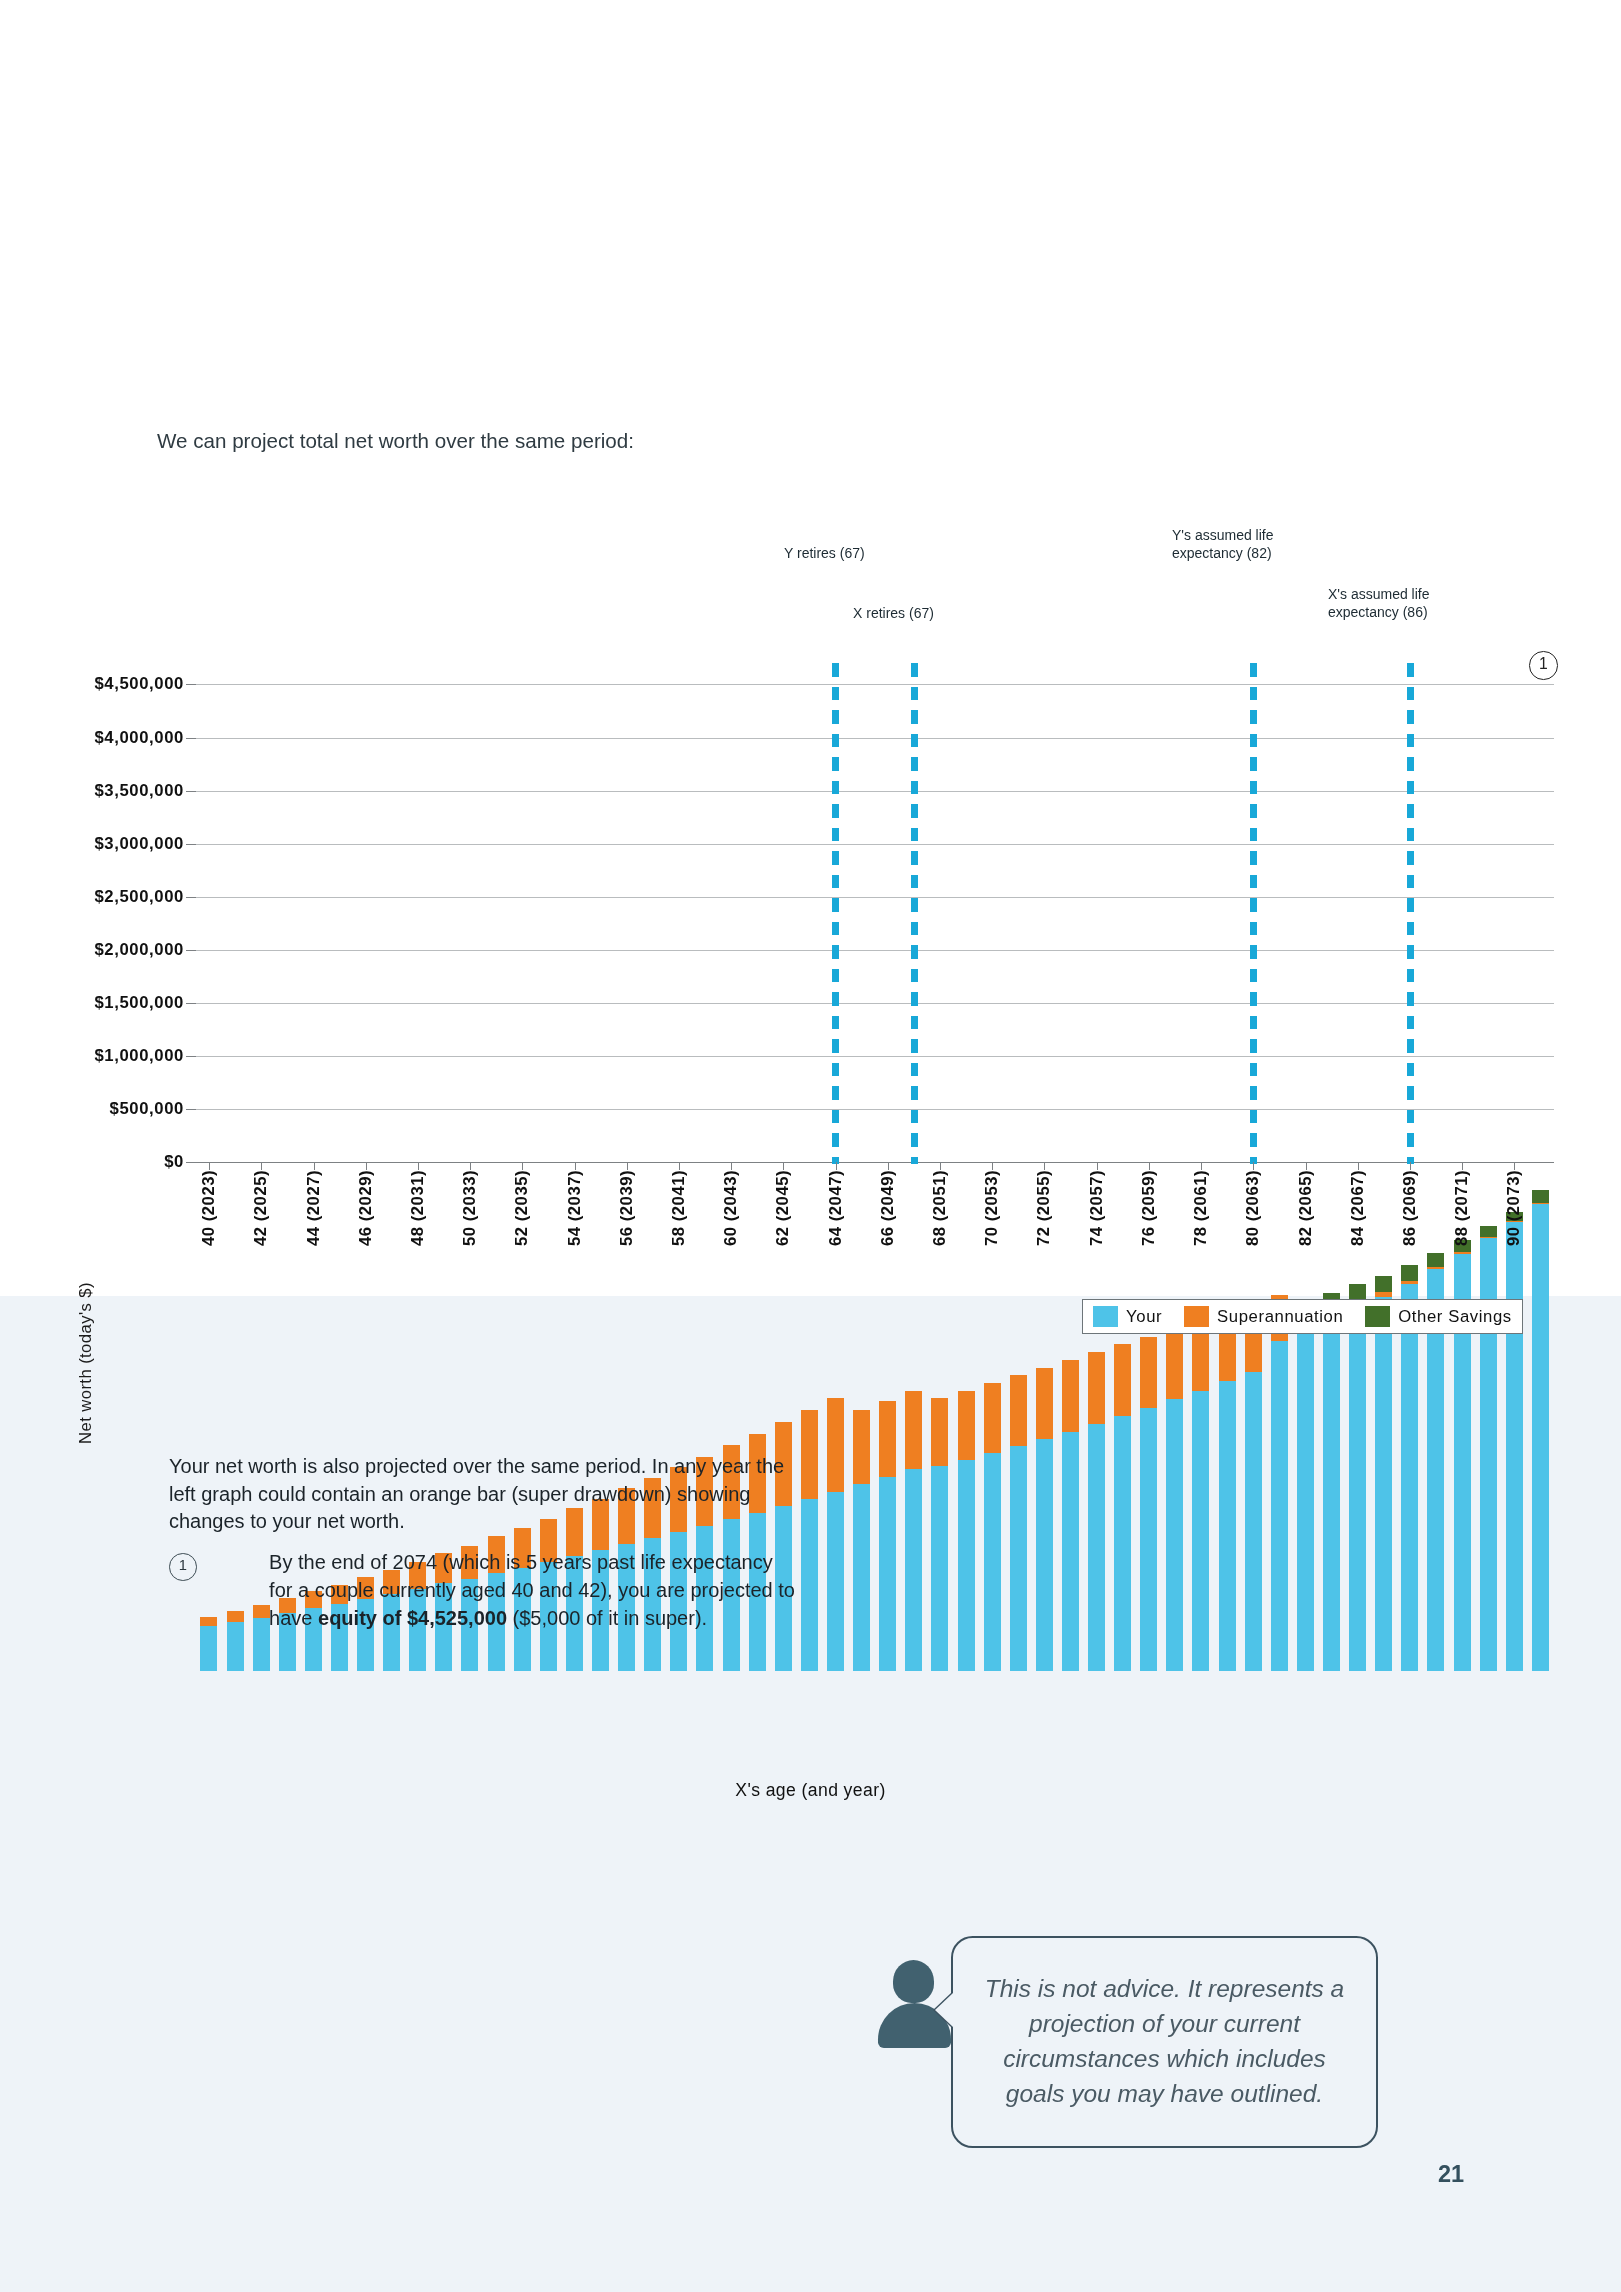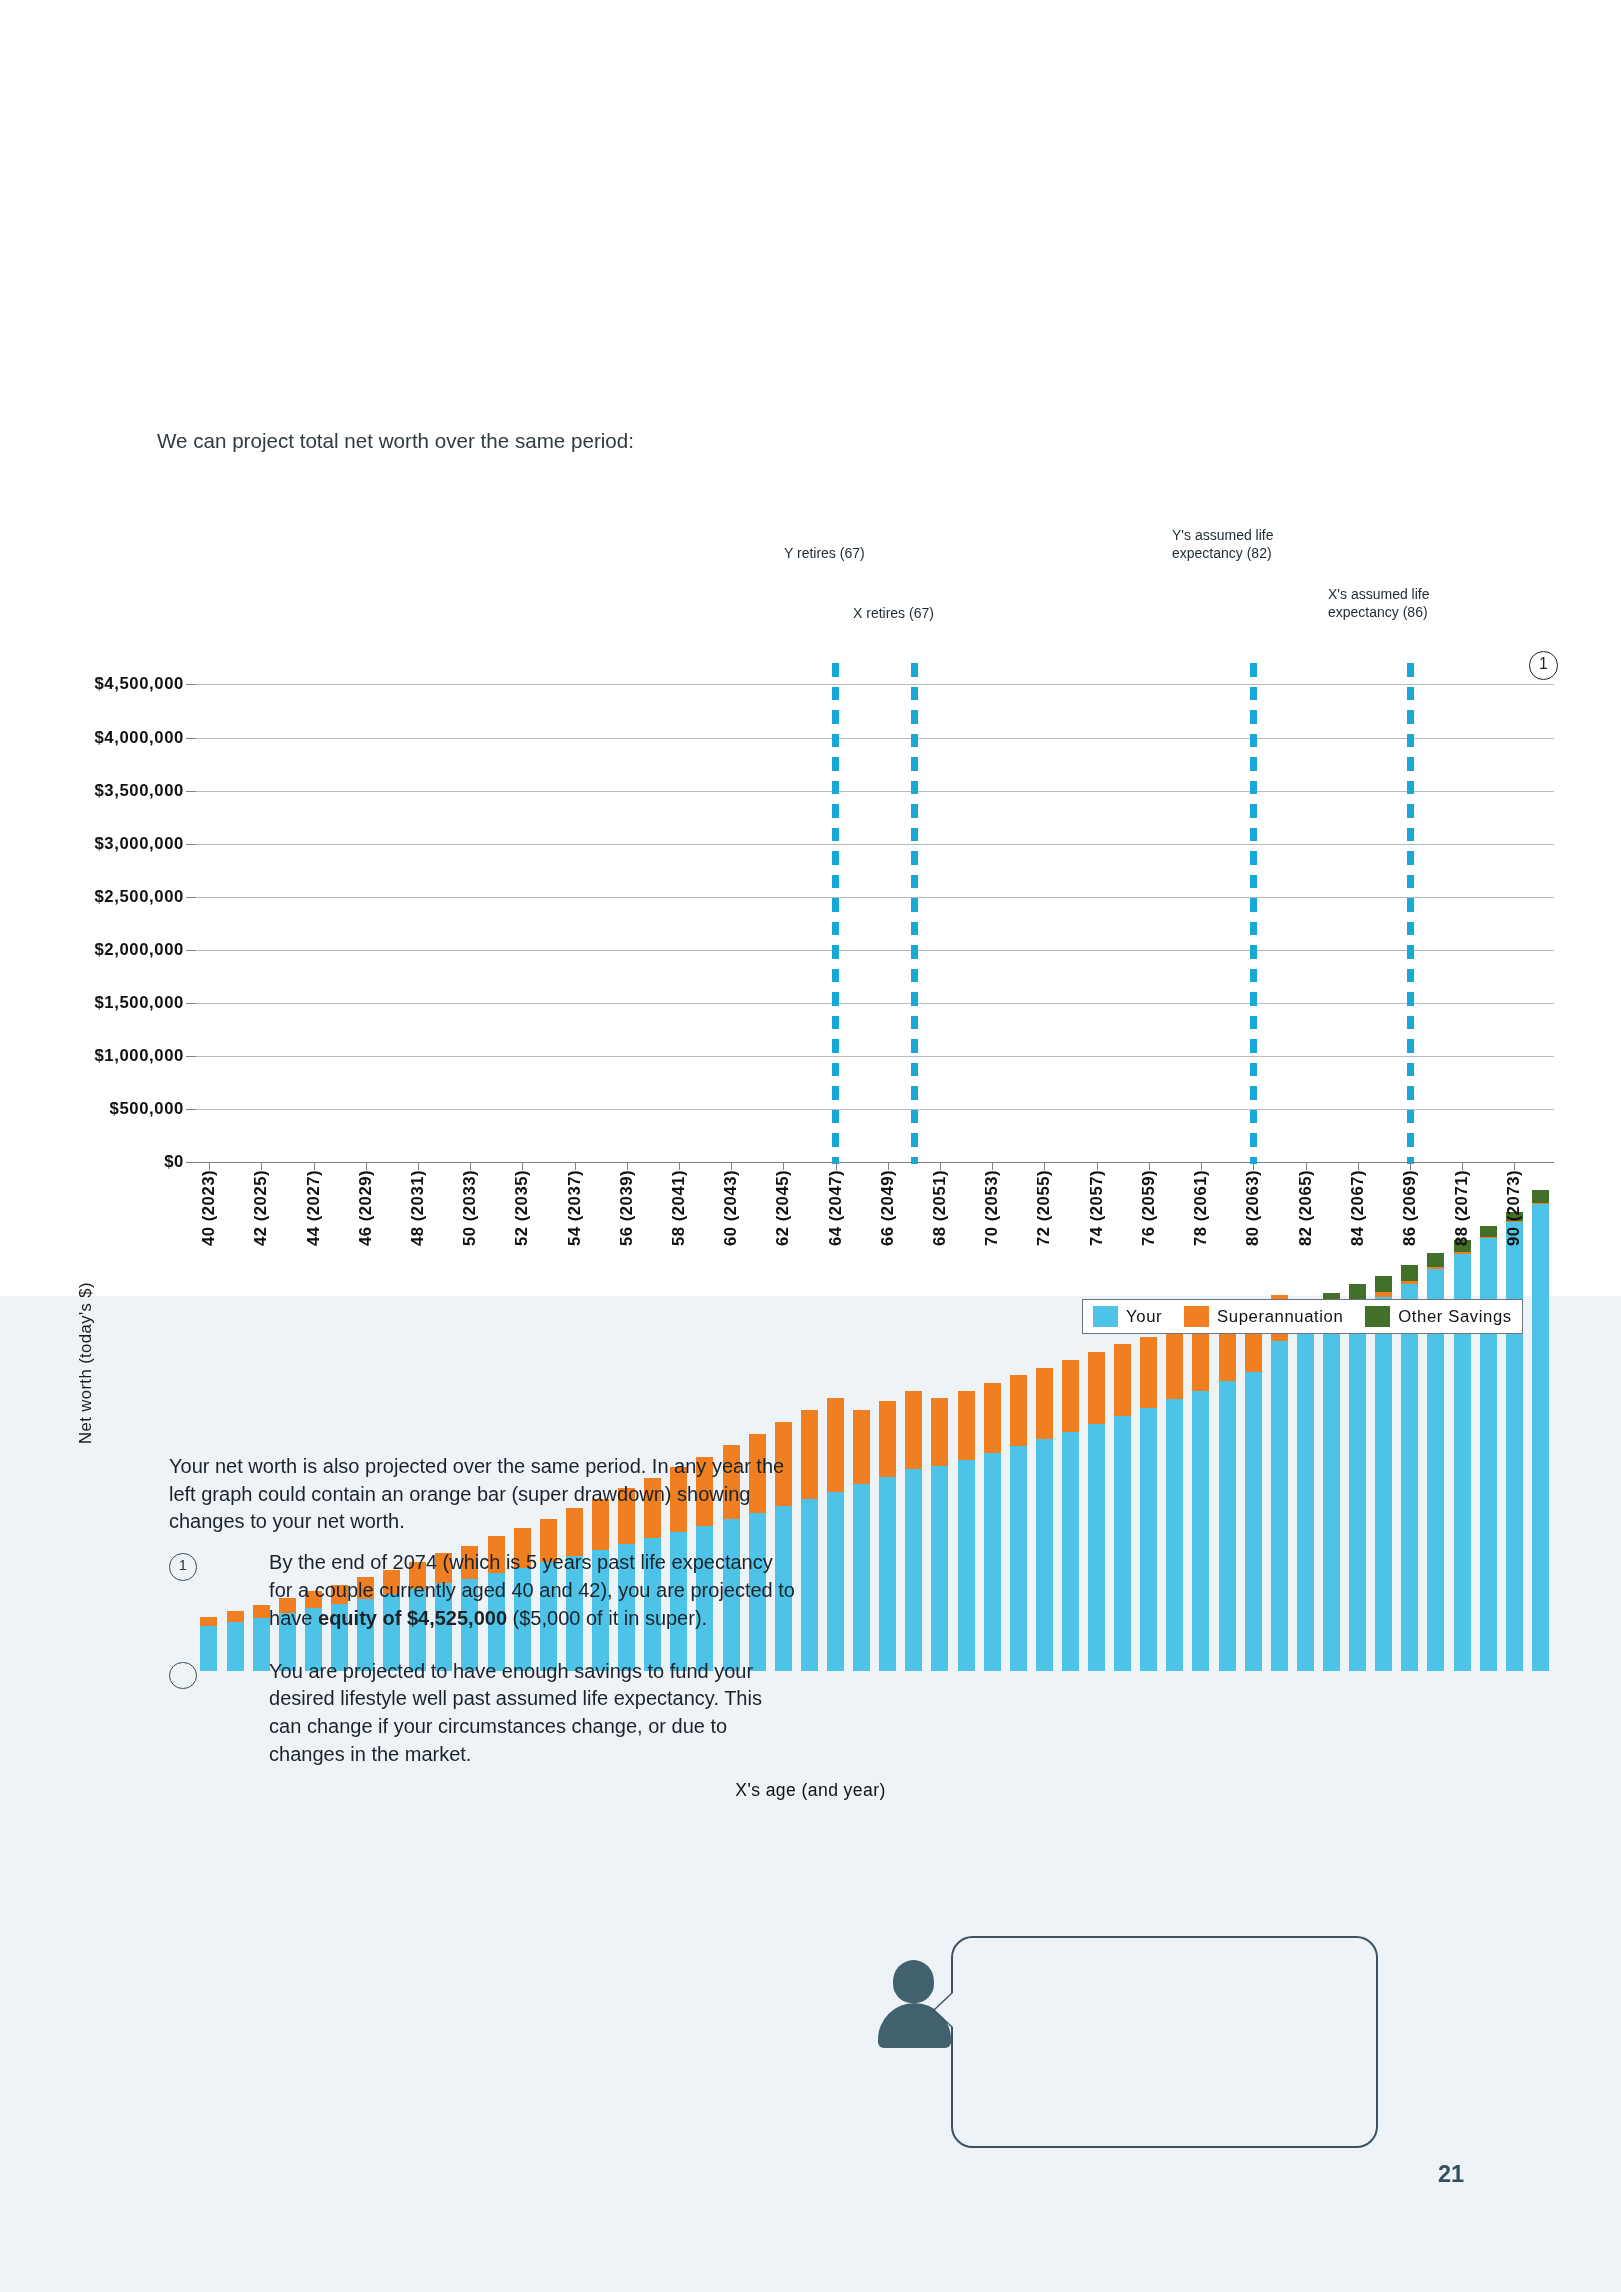--- a/index.html
+++ b/index.html
@@ -499,34 +499,29 @@
   <div>Your net worth is also projected over the same period. In any year the left graph could contain an orange bar (super drawdown) showing changes to your net worth.</div>
   <div class="bullets">
 
     <div class="bullet">
       <div class="mark">1</div>
       <div class="txt">
         <span>By the end of 2074 (which is 5 years past life expectancy for a couple currently aged 40 and 42), you are projected to have </span><b>equity of $4,525,000</b><span> ($5,000 of it in super).</span>
       </div>
     </div>
 
-    <div class="bullet">
-      <div class="mark"></div>
-      <div class="txt">
-        <span>You are projected to have enough savings to fund your desired lifestyle well past assumed life expectancy. This can change if your circumstances change, or due to changes in the market.</span>
-      </div>
-    </div>
 
   </div>
 </div>
 
 <div class="bubble-zone">
   <div class="avatar">
     <div class="head"></div>
     <div class="body"></div>
   </div>
   <div class="bubble">
     <div class="tail"></div>
+    <p>This is not advice. It represents a projection of your current circumstances which includes goals you may have outlined.</p>
   </div>
 </div>
 
 <div class="pagenum">21</div>
 
 
 </body></html>

